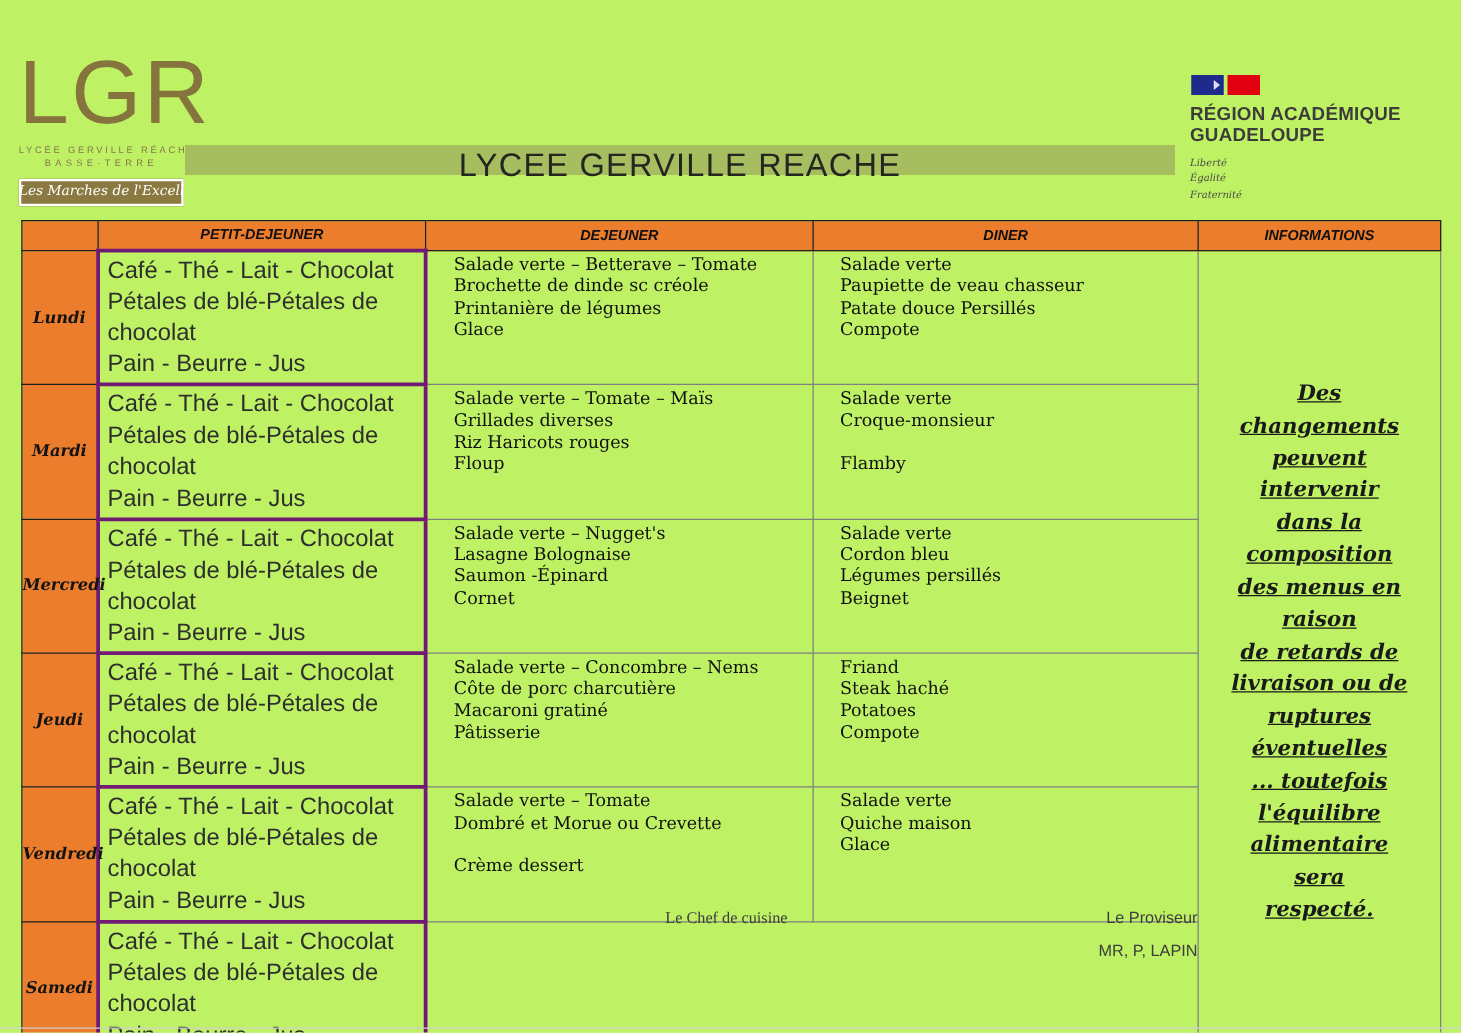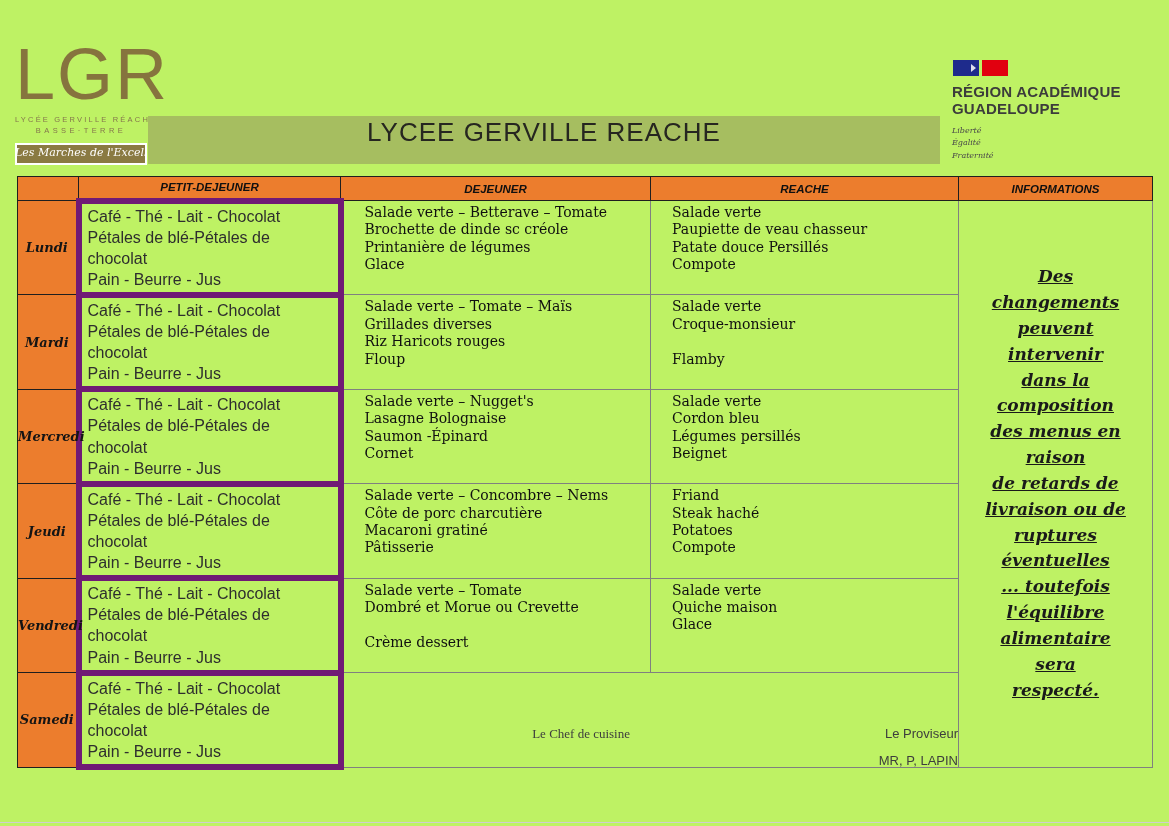--- a/index.html
+++ b/index.html
@@ -18,21 +18,21 @@
   .lgr-school { margin-top:5px; color:#84764C; font-size:7.5px; letter-spacing:2.2px; line-height:1.45; white-space:nowrap; }
   .lgr-school2 { color:#84764C; font-size:7.5px; letter-spacing:3.4px; line-height:1.45; white-space:nowrap; }
   .lgr-motto {
     margin-top:6px; background:#8A7A42; box-shadow:inset 0 0 0 2px #ffffff, inset 0 0 0 3px #8A7A42;
     color:#ffffff; font-family:"DejaVu Serif", serif; font-style:italic;
     font-size:11px; line-height:20px; height:22px; white-space:nowrap; overflow:hidden;
   }
 
   
   .green-band {
-    position:absolute; left:148px; top:116px; width:792px; height:48px;
+    position:absolute; left:148px; top:116px; width:792px; height:24px;
     background:#A6BE60; text-align:center;
   }
   .green-band .title {
     font-size:26px; line-height:32px; color:#262620; letter-spacing:1px;
     font-family:"Liberation Sans", sans-serif;
   }
   .menu-subtitle {
     position:absolute; left:148px; top:149px; width:792px; text-align:center;
     font-family:"DejaVu Serif", serif; font-size:20px; color:#101010;
   }
@@ -59,22 +59,22 @@
     background:#EC7D2D; border:1.5px solid #1f1f1f; text-align:center;
     font-style:italic; font-weight:bold; font-size:11.5px; color:#101010;
     font-family:"Liberation Sans", sans-serif;
   }
   td.day-cell {
     background:#EC7D2D; border:1.5px solid #1f1f1f; text-align:center;
     font-family:"DejaVu Serif", serif; font-style:italic; font-weight:bold;
     font-size:13px; color:#141414;
   }
   td.pd-cell {
-    border:6px solid #701a75; vertical-align:middle; padding:2px 6px;
-    font-size:16px; line-height:1.32; color:#2e2e2e; white-space:pre-line;
+    border:3px solid #701a75; vertical-align:middle; padding:2px 6px;
+    font-size:19px; line-height:1.32; color:#2e2e2e; white-space:pre-line;
     font-family:"Liberation Sans", sans-serif;
   }
   td.menu-cell {
     border:1px solid #808080; vertical-align:top; padding:3px 21px;
     font-family:"DejaVu Serif", serif; font-size:14px; line-height:1.24;
     color:#101010; white-space:pre-line;
   }
   td.info-cell {
     border:1px solid #808080; vertical-align:middle; text-align:center; padding:0 21px;
     font-family:"DejaVu Serif", serif; font-style:italic; font-weight:600;
@@ -127,21 +127,21 @@
           <col class="c-pd">
           <col class="c-dej">
           <col class="c-din">
           <col class="c-inf">
       </colgroup>
       <tbody>
           <tr class="r-head">
         <td class="th-cell"></td>
         <td class="th-cell">PETIT-DEJEUNER</td>
         <td class="th-cell">DEJEUNER</td>
-        <td class="th-cell">REACHE</td>
+        <td class="th-cell">DINER</td>
         <td class="th-cell">INFORMATIONS</td>
       </tr>
       <tr class="r-body">
         <td class="day-cell">Lundi</td>
         <td class="pd-cell">Café - Thé - Lait - Chocolat
 Pétales de blé-Pétales de chocolat
 Pain - Beurre - Jus</td>
         <td class="menu-cell">Salade verte – Betterave – Tomate
 Brochette de dinde sc créole
 Printanière de légumes

